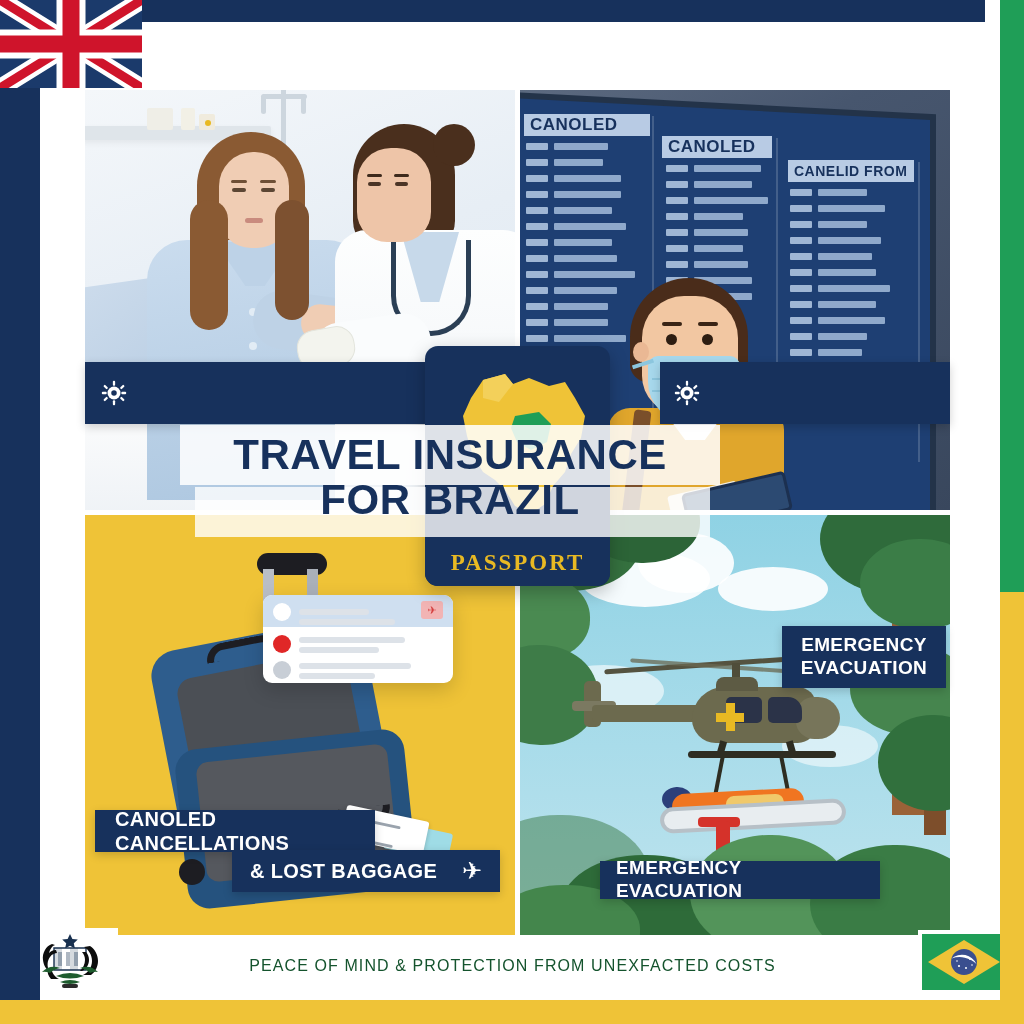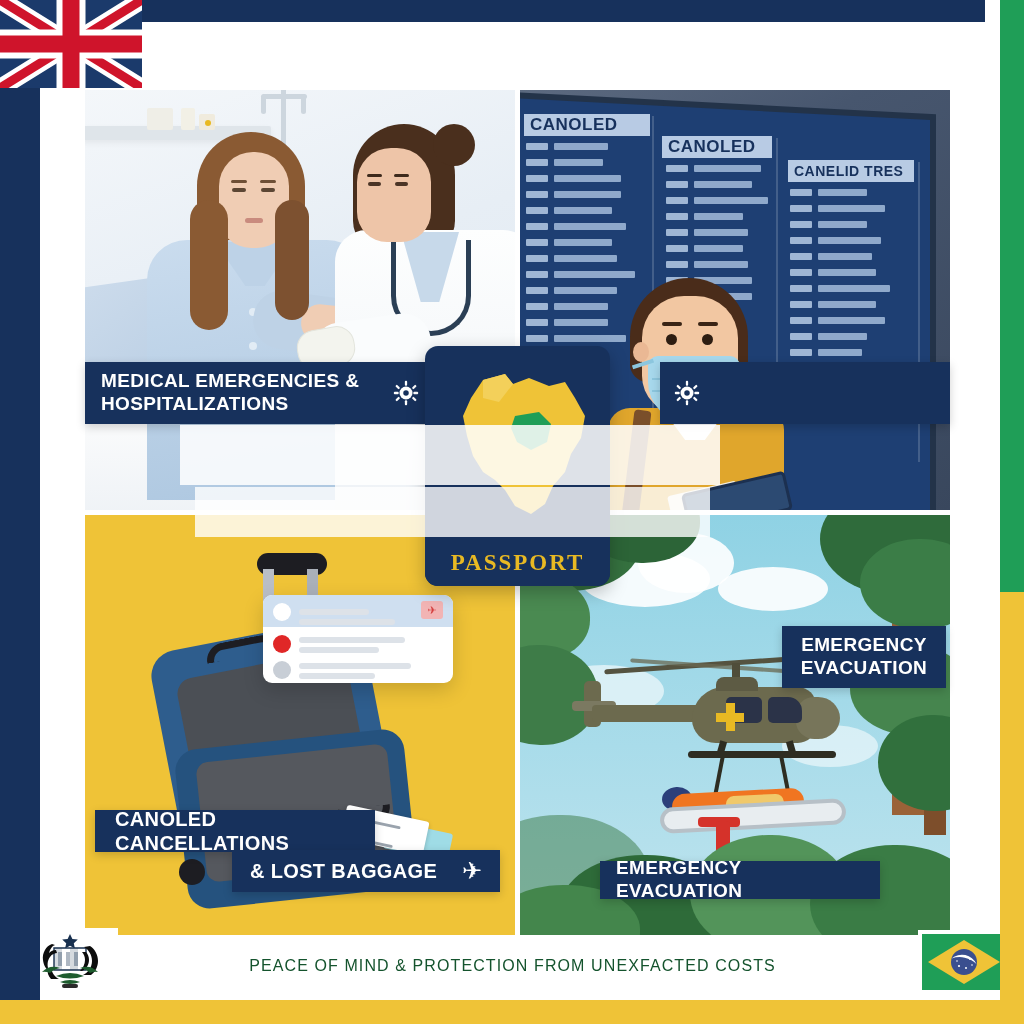--- a/index.html
+++ b/index.html
@@ -340,21 +340,21 @@
     <div class="board-bg"></div>
     <div class="board-frame"></div>
 
     <div class="board-hdr" style="left:4px; top:24px; width:126px;">
       <span>CANOLED</span>
     </div>
     <div class="board-hdr" style="left:142px; top:46px; width:110px;">
       <span>CANOLED</span>
     </div>
     <div class="board-hdr" style="left:268px; top:70px; width:126px;">
-      <span style="font-size:14px;">CANELID TRES</span>
+      <span style="font-size:14px;">CANELID FROM</span>
     </div>
 
     <div class="board-colsep" style="left:132px; top:26px; height:330px;"></div>
     <div class="board-colsep" style="left:256px; top:48px; height:320px;"></div>
     <div class="board-colsep" style="left:398px; top:72px; height:300px;"></div>
 
     <div class="board-rows" id="brows1" style="left:6px; top:50px; width:120px;">
         <div class="brow">
           <div class="bcode"></div>
           <div class="btxt" style="width: 53.6px;"></div>
@@ -603,24 +603,20 @@
     <div class="str-red"></div>
 
     <div class="leafblob" style="left:-50px; top:300px; width:180px; height:130px; background:#37774180;"></div>
     <div class="leafblob" style="left:40px; top:340px; width:170px; height:110px; background:#2e6b39;"></div>
     <div class="leafblob" style="left:170px; top:320px; width:160px; height:120px; background:#53945a;"></div>
     <div class="leafblob" style="left:290px; top:330px; width:170px; height:120px; background:#3a7c45;"></div>
     <div class="leafblob" style="left:-30px; top:370px; width:150px; height:90px; background:#44864c;"></div>
   </div>
 
   <div class="labelbar lb-medical">
-    <div>
-      <div class="txt">MEDICAL EMERGENCIES &amp;</div>
-      <div class="txt">HOSPITALIZATIONS</div>
-    </div>
     <svg class="virus-icon" viewBox="0 0 32 32">
       <circle cx="16" cy="16" r="8" fill="#ffffff"></circle>
         <circle cx="16" cy="16" r="3.4" fill="#17315c"></circle>
       <g fill="#ffffff">
         <rect x="14.6" y="1" width="2.8" height="6" rx="1.2"></rect>
           <rect x="14.6" y="25" width="2.8" height="6" rx="1.2"></rect>
         <rect x="1" y="14.6" width="6" height="2.8" rx="1.2"></rect>
           <rect x="25" y="14.6" width="6" height="2.8" rx="1.2"></rect>
         <rect x="4.4" y="5.6" width="2.8" height="6" rx="1.2" transform="rotate(-45 5.8 8.6)"></rect>
         <rect x="24.8" y="20.4" width="2.8" height="6" rx="1.2" transform="rotate(-45 26.2 23.4)"></rect>
@@ -675,20 +671,24 @@
       <path d="M62 48 L86 44 L98 56 L94 74 L78 82 L64 74 L58 60 Z" fill="#1f9e57"></path>
       <path d="M30 12 L52 6 L60 16 L46 34 L30 30 Z" fill="#f3d05a"></path>
     </svg>
   </div>
   <div class="passport-label">
     <span class="txt">PASSPORT</span>
   </div>
 
   <div class="title-band-white"></div>
   <div class="title-band-white2"></div>
+  <div class="title">
+    <div>TRAVEL INSURANCE</div>
+    <div>FOR BRAZIL</div>
+  </div>
 
 
   <div class="footer">
     <span class="footer-text">PEACE OF MIND &amp; PROTECTION FROM UNEXFACTED COSTS</span>
   </div>
 
   <svg class="au-crest" viewBox="0 0 96 66">
     <rect width="96" height="66" fill="#ffffff"></rect>
     <path d="M48 6 l2.4 5 5.4.6-4 3.6 1.1 5.3L48 17.8l-4.9 2.7 1.1-5.3-4-3.6 5.4-.6z" fill="#18304f"></path>
     <path d="M32 20 h32 v22 h-32 z" fill="#ffffff" stroke="#18304f" stroke-width="1.4"></path>

